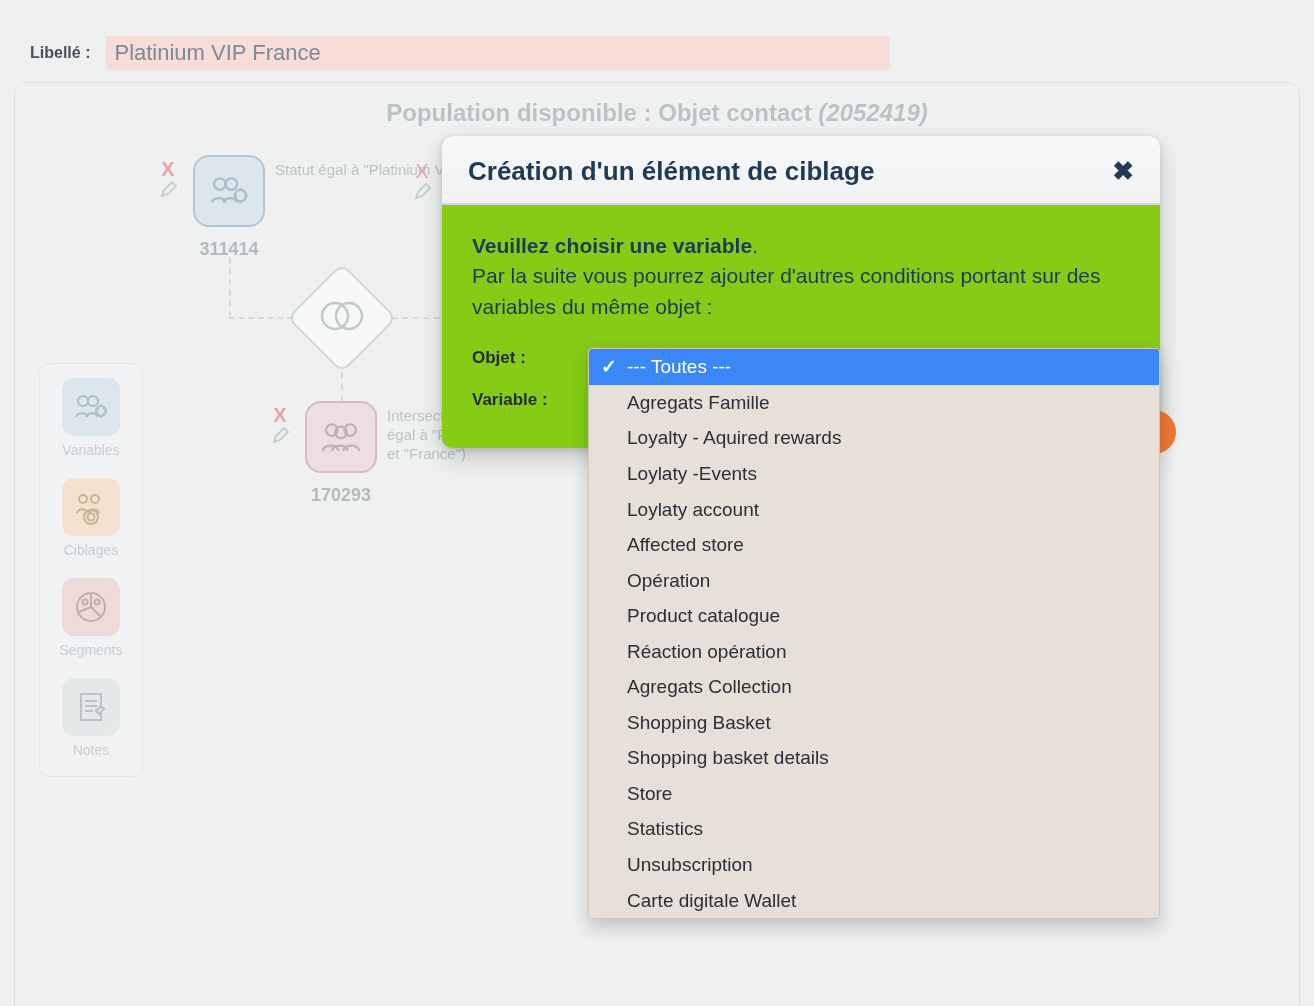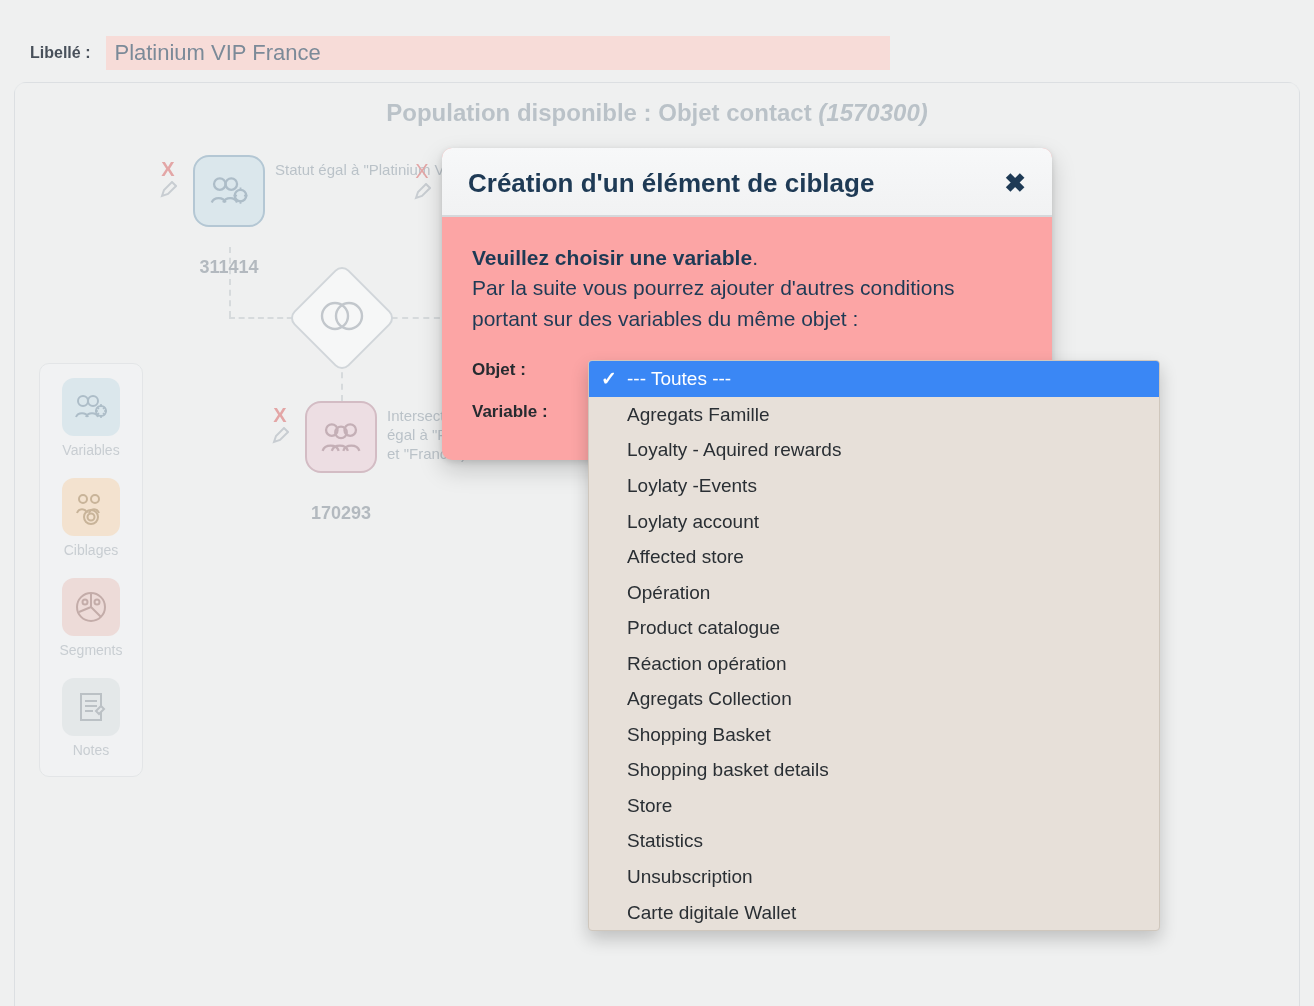--- a/index.html
+++ b/index.html
@@ -103,21 +103,21 @@
   
   .canvas { position: absolute; inset: 0; z-index: 1; }
   .node { position: absolute; display: flex; flex-direction: column; align-items: center; }
   .node-tile {
     width: 72px; height: 72px; border-radius: 16px;
     display: flex; align-items: center; justify-content: center;
     border: 2px solid;
   }
   .node-tile.blue { background: var(--card-blue-bg); border-color: var(--card-blue-st); }
   .node-tile.pink { background: var(--card-pink-bg); border-color: var(--card-pink-st); }
-  .node-count { margin-top: 30px; font-size: 18px; font-weight: 700; color: #6a7783; }
+  .node-count { margin-top: 12px; font-size: 18px; font-weight: 700; color: #6a7783; }
 
   .node-xedit {
     position: absolute;
     left: -34px; top: 4px;
     display: flex; flex-direction: column; align-items: center; gap: 2px;
     font-weight: 700;
   }
   .node-x { color: var(--red); font-size: 20px; line-height: 1; cursor: pointer; }
   .node-pen { color: var(--muted2); }
   .node-pen svg { display:block; }
@@ -151,24 +151,24 @@
   .conn {
     position: absolute;
     border-color: #b9bfc4;
   }
   .conn.v { border-left: 2px dashed #b9bfc4; }
   .conn.h { border-top: 2px dashed #b9bfc4; }
 
   
   .modal {
     position: absolute;
-    left: 442px; top: 148px;
-    width: 610px;
+    left: 442px; top: 136px;
+    width: 718px;
     border-radius: 10px;
-    background: #fca5a5;
+    background: #84cc16;
     box-shadow: 0 10px 24px rgba(0,0,0,0.18), 0 2px 6px rgba(0,0,0,0.12);
     z-index: 10;
     overflow: visible;
   }
   .modal-head {
     padding: 20px 26px 16px;
     border-bottom: 2px solid var(--divider);
     display: flex; align-items: center; justify-content: space-between;
     border-radius: 10px 10px 0 0;
     background: linear-gradient(#f7f8f9, #f1f2f3);
@@ -249,21 +249,21 @@
   <span class="lib-label">Libellé :</span>
   <input class="lib-input" value="Platinium VIP France" style="">
 </div>
 
 <div class="panel-frame">
 
   <div class="pop-line">
     <span>Population disponible : </span>
     <span>Objet contact</span>
     <span> </span>
-    <span class="count">(1570300)</span>
+    <span class="count">(2052419)</span>
   </div>
 
   <div class="toolbox">
     <div class="tool-item">
       <div class="tool-pill blue">
         <svg width="40" height="40" viewBox="0 0 40 40" fill="none" stroke="#5d7f97" stroke-width="2">
           <circle cx="12" cy="14" r="5"></circle>
             <circle cx="22" cy="14" r="5"></circle>
           <path d="M5 30c2-5 10-5 12 0"></path>
             <path d="M15 30c2-5 10-5 12 0"></path>

